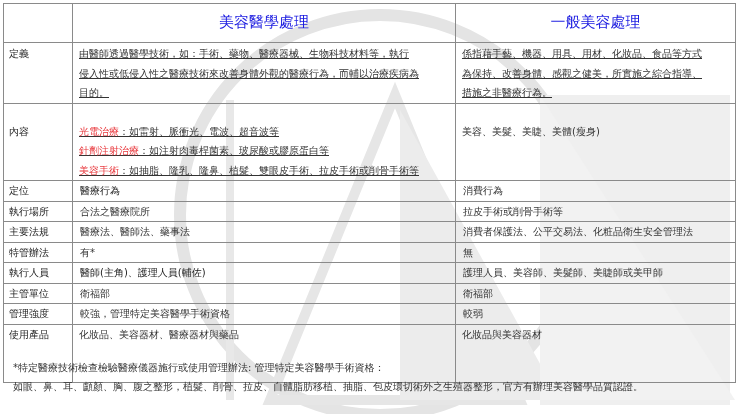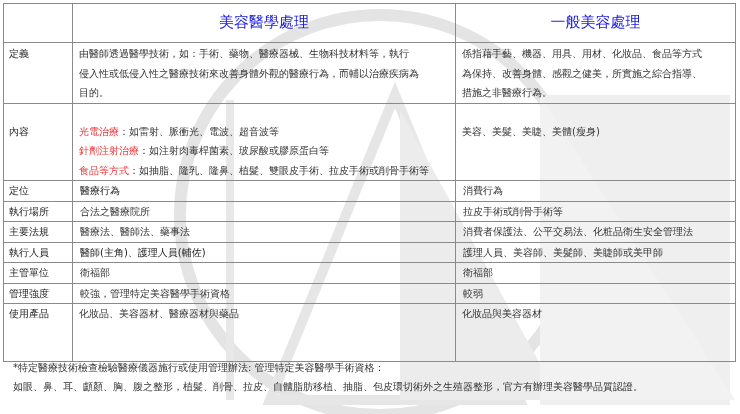--- a/index.html
+++ b/index.html
@@ -66,21 +66,21 @@
   .footnote {
     position: absolute;
     left: 13px;
     z-index: 1;
     font-size: 10px;
     color: #333333;
     white-space: nowrap;
   }
   .footnote-1 { top: 361px; }
   .footnote-2 { top: 380px; }
-  .cell-line { display: block; }
+  .cell-line { display: block; text-decoration: underline; }
 </style>
 </head>
 <body>
 
 <svg class="watermark" viewBox="0 0 740 414" xmlns="http://www.w3.org/2000/svg">
   <circle cx="380" cy="215" r="200" fill="none" stroke="#e4e4e4" stroke-width="12"></circle>
   <polygon points="395,95 520,400 270,400" fill="none" stroke="#e6e6e6" stroke-width="10"></polygon>
   <polygon points="400,110 560,400 400,400" fill="#ececec"></polygon>
   <rect x="540" y="95" width="190" height="310" fill="#efefef"></rect>
   <polygon points="540,95 735,400 540,400" fill="#f2f2f2"></polygon>
@@ -110,38 +110,43 @@
       <span class="cell-line">係指藉手藝、機器、用具、用材、化妝品、食品等方式</span>
       <span class="cell-line">為保持、改善身體、感觀之健美，所實施之綜合指導、</span>
       <span class="cell-line">措施之非醫療行為。</span>
     </td>
   </tr>
   <tr class="row-content">
     <td class="row-label">內容</td>
     <td>
       <span class="cell-line"><span class="red">光電治療</span><span>：如雷射、脈衝光、電波、超音波等</span></span>
       <span class="cell-line"><span class="red">針劑注射治療</span><span>：如注射肉毒桿菌素、玻尿酸或膠原蛋白等</span></span>
-      <span class="cell-line"><span class="red">食品等方式</span><span>：如抽脂、隆乳、隆鼻、植髮、雙眼皮手術、拉皮手術或削骨手術等</span></span>
+      <span class="cell-line"><span class="red">美容手術</span><span>：如抽脂、隆乳、隆鼻、植髮、雙眼皮手術、拉皮手術或削骨手術等</span></span>
     </td>
     <td>美容、美髮、美睫、美體(瘦身)</td>
   </tr>
   <tr class="row-single">
     <td class="row-label">定位</td>
     <td class="dark">醫療行為</td>
     <td>消費行為</td>
   </tr>
   <tr class="row-single">
     <td class="row-label">執行場所</td>
     <td>合法之醫療院所</td>
     <td>拉皮手術或削骨手術等</td>
   </tr>
   <tr class="row-single">
     <td class="row-label">主要法規</td>
     <td>醫療法、醫師法、藥事法</td>
     <td>消費者保護法、公平交易法、化粧品衛生安全管理法</td>
+  </tr>
+  <tr class="row-single">
+    <td class="row-label">特管辦法</td>
+    <td>有*</td>
+    <td>無</td>
   </tr>
   <tr class="row-single">
     <td class="row-label">執行人員</td>
     <td class="dark">醫師(主角)、護理人員(輔佐)</td>
     <td>護理人員、美容師、美髮師、美睫師或美甲師</td>
   </tr>
   <tr class="row-single">
     <td class="row-label">主管單位</td>
     <td>衛福部</td>
     <td>衛福部</td>

